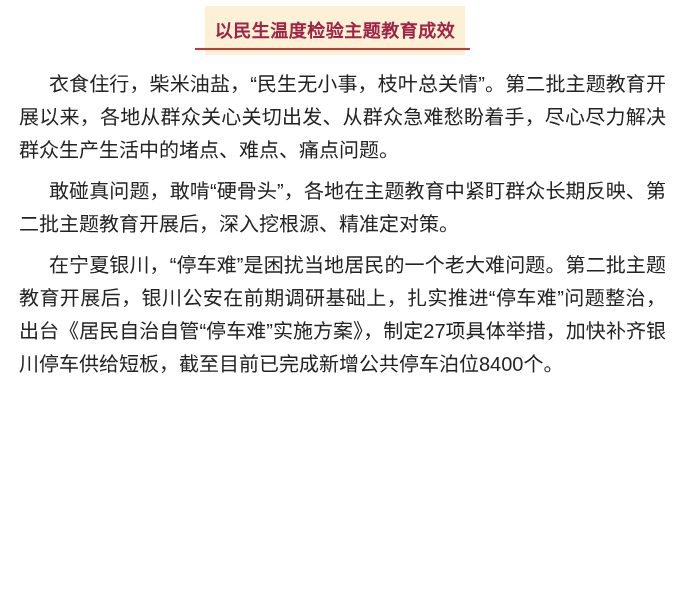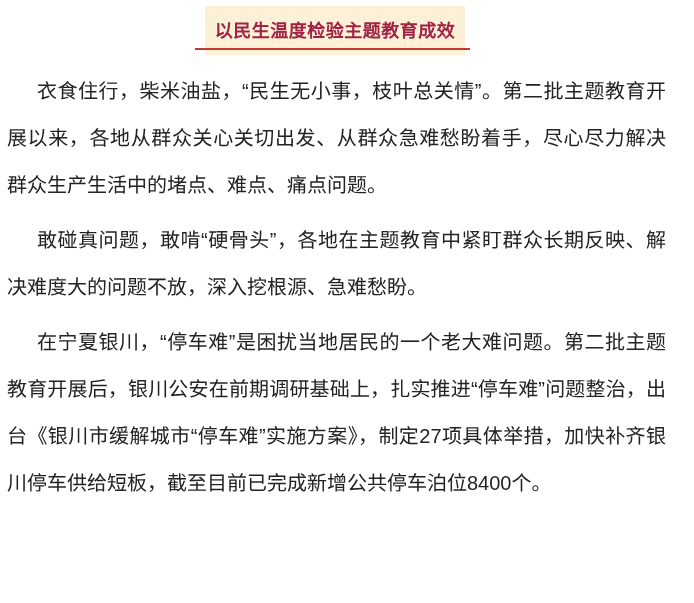--- a/index.html
+++ b/index.html
@@ -44,37 +44,37 @@
     bottom: 5px;
     height: 2px;
     background: #c23a31;
     z-index: 1;
   }
   
   .article {
     padding: 13px 4px 0 3px;
   }
   .article p {
-    margin: 0 0 8px 4px;
+    margin: 0 0 8px 16px;
     font-size: 20px;
-    line-height: 47px;
+    line-height: 33px;
     color: #232323;
     text-indent: 30px;
     text-align: justify;
   }
 </style>
 </head>
 <body>
 
 <div class="page">
 
   <div class="title-banner">
     <span class="title-text">以民生温度检验主题教育成效</span>
     <span class="title-underline"></span>
   </div>
 
   <div class="article">
     <p>衣食住行，柴米油盐，“民生无小事，枝叶总关情”。第二批主题教育开展以来，各地从群众关心关切出发、从群众急难愁盼着手，尽心尽力解决群众生产生活中的堵点、难点、痛点问题。</p>
-    <p>敢碰真问题，敢啃“硬骨头”，各地在主题教育中紧盯群众长期反映、解决难度大的问题不放，深入挖根源、急难愁盼。</p>
-    <p>在宁夏银川，“停车难”是困扰当地居民的一个老大难问题。第二批主题教育开展后，银川公安在前期调研基础上，扎实推进“停车难”问题整治，出台《银川市缓解城市“停车难”实施方案》，制定27项具体举措，加快补齐银川停车供给短板，截至目前已完成新增公共停车泊位8400个。</p>
+    <p>敢碰真问题，敢啃“硬骨头”，各地在主题教育中紧盯群众长期反映、第二批主题教育开展后，深入挖根源、精准定对策。</p>
+    <p>在宁夏银川，“停车难”是困扰当地居民的一个老大难问题。第二批主题教育开展后，银川公安在前期调研基础上，扎实推进“停车难”问题整治，出台《居民自治自管“停车难”实施方案》，制定27项具体举措，加快补齐银川停车供给短板，截至目前已完成新增公共停车泊位8400个。</p>
   </div>
 
 </div>
 
 </body></html>

